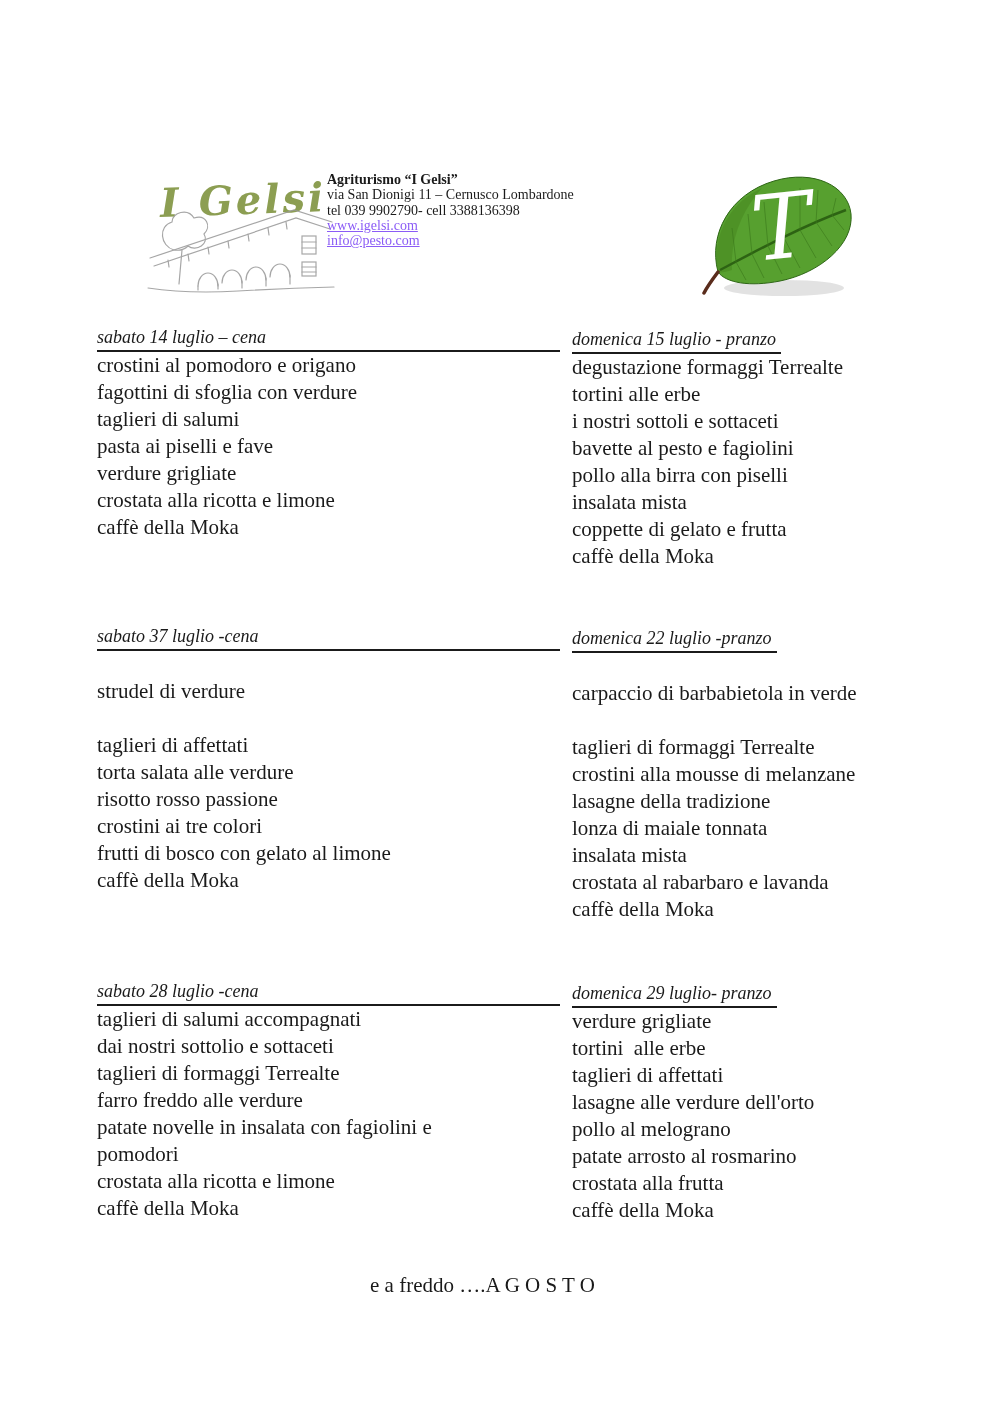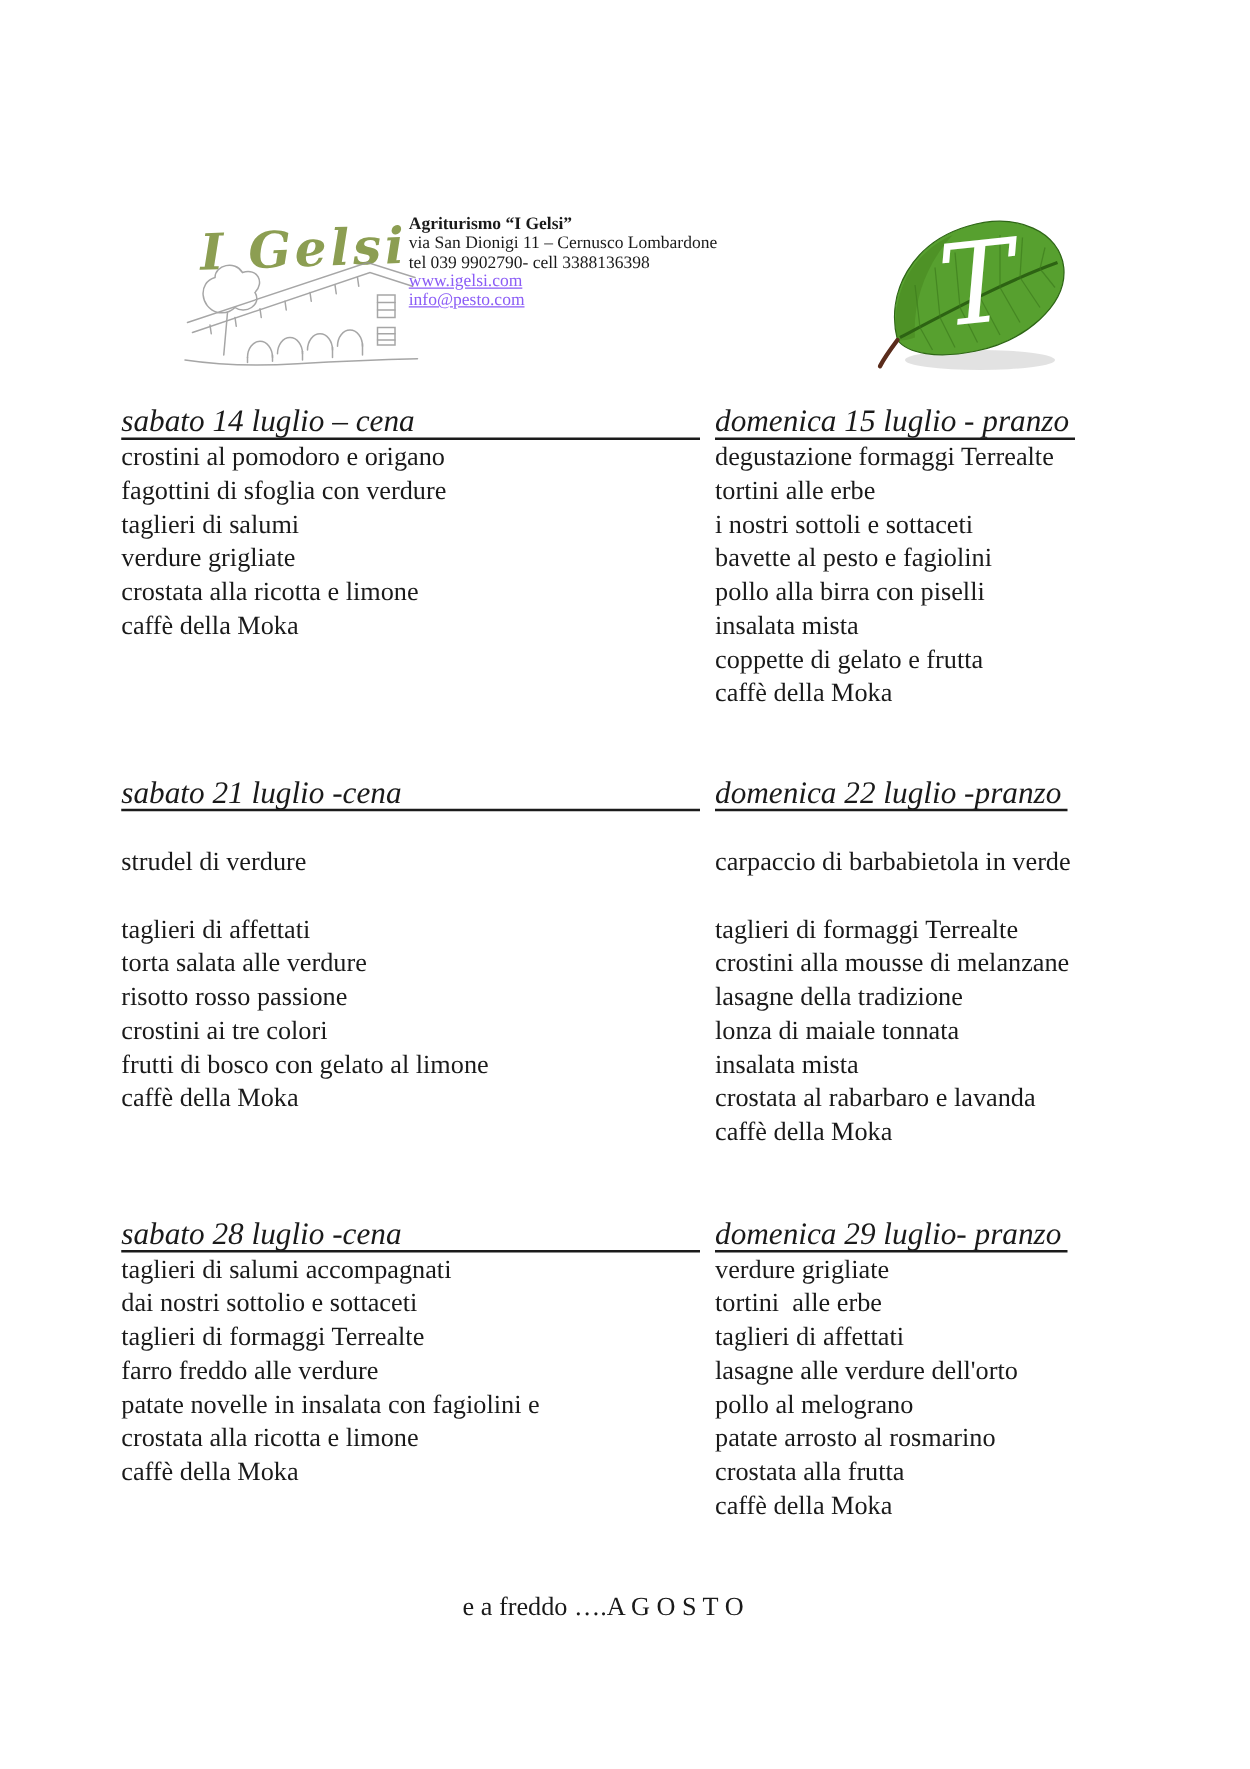--- a/index.html
+++ b/index.html
@@ -21,21 +21,21 @@
   .contact a{color:#8b5cf6;text-decoration:underline;display:inline-block;}
   .contact .line{white-space:nowrap;}
   .leaf{position:absolute;left:702px;top:170px;}
 
   
   .menu{position:absolute;left:97px;top:325px;width:848px;font-size:21px;line-height:27px;}
   .section{display:grid;grid-template-columns:463px 373px;column-gap:12px;align-items:start;}
   .section:nth-child(2){margin-top:54px;}
   .section:nth-child(3){margin-top:56px;}
   .title{
-    font-style:italic;font-size:25px;height:27px;line-height:25px;box-sizing:border-box;
+    font-style:italic;font-size:18px;height:27px;line-height:25px;box-sizing:border-box;
   }
   .col.left .title{border-bottom:2px solid #1b1b1b;}
   .col.right .title{display:inline-block;border-bottom:2px solid #1b1b1b;padding-right:5px;}
   .item{min-height:27px;white-space:pre-wrap;}
 
   
   .footer{position:absolute;left:370px;top:1272px;font-size:21px;line-height:27px;white-space:nowrap;}
 </style>
 </head>
 <body>
@@ -109,49 +109,51 @@
     </svg>
   </div>
 
   <div class="menu">
       <div class="section">
         <div class="col left">
           <div class="title">sabato 14 luglio – cena</div>
           <div class="item">crostini al pomodoro e origano</div>
           <div class="item">fagottini di sfoglia con verdure</div>
           <div class="item">taglieri di salumi</div>
+          <div class="item">pasta ai piselli e fave</div>
           <div class="item">verdure grigliate</div>
           <div class="item">crostata alla ricotta e limone</div>
           <div class="item">caffè della Moka</div>
         </div>
         <div class="col right"><div class="title">domenica 15 luglio - pranzo</div><div class="item">degustazione formaggi Terrealte</div><div class="item">tortini alle erbe</div><div class="item">i nostri sottoli e sottaceti</div><div class="item">bavette al pesto e fagiolini</div><div class="item">pollo alla birra con piselli</div><div class="item">insalata mista</div><div class="item">coppette di gelato e frutta</div><div class="item">caffè della Moka</div></div>
       </div>
       <div class="section">
         <div class="col left">
-          <div class="title">sabato 21 luglio -cena</div>
+          <div class="title">sabato 37 luglio -cena</div>
           <div class="item"></div>
           <div class="item">strudel di verdure</div>
           <div class="item"></div>
           <div class="item">taglieri di affettati</div>
           <div class="item">torta salata alle verdure</div>
           <div class="item">risotto rosso passione</div>
           <div class="item">crostini ai tre colori</div>
           <div class="item">frutti di bosco con gelato al limone</div>
           <div class="item">caffè della Moka</div>
         </div>
         <div class="col right"><div class="title">domenica 22 luglio -pranzo</div><div class="item"></div><div class="item">carpaccio di barbabietola in verde</div><div class="item"></div><div class="item">taglieri di formaggi Terrealte</div><div class="item">crostini alla mousse di melanzane</div><div class="item">lasagne della tradizione</div><div class="item">lonza di maiale tonnata</div><div class="item">insalata mista</div><div class="item">crostata al rabarbaro e lavanda</div><div class="item">caffè della Moka</div></div>
       </div>
       <div class="section">
         <div class="col left">
           <div class="title">sabato 28 luglio -cena</div>
           <div class="item">taglieri di salumi accompagnati</div>
           <div class="item">dai nostri sottolio e sottaceti</div>
           <div class="item">taglieri di formaggi Terrealte</div>
           <div class="item">farro freddo alle verdure</div>
           <div class="item">patate novelle in insalata con fagiolini e</div>
+          <div class="item">pomodori</div>
           <div class="item">crostata alla ricotta e limone</div>
           <div class="item">caffè della Moka</div>
         </div>
         <div class="col right"><div class="title">domenica 29 luglio- pranzo</div><div class="item">verdure grigliate</div><div class="item">tortini  alle erbe</div><div class="item">taglieri di affettati</div><div class="item">lasagne alle verdure dell'orto</div><div class="item">pollo al melograno</div><div class="item">patate arrosto al rosmarino</div><div class="item">crostata alla frutta</div><div class="item">caffè della Moka</div></div>
       </div>
     </div>
 
   <div class="footer">e a freddo ….A G O S T O</div>
 
 </div>

